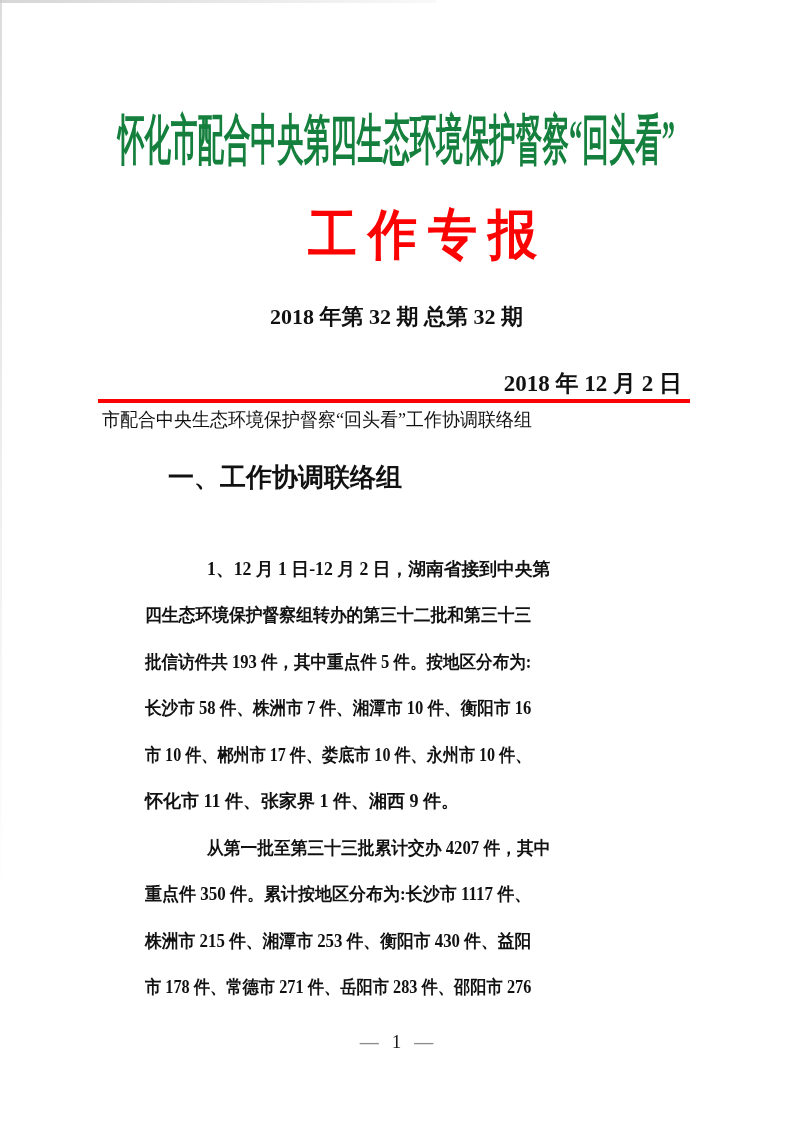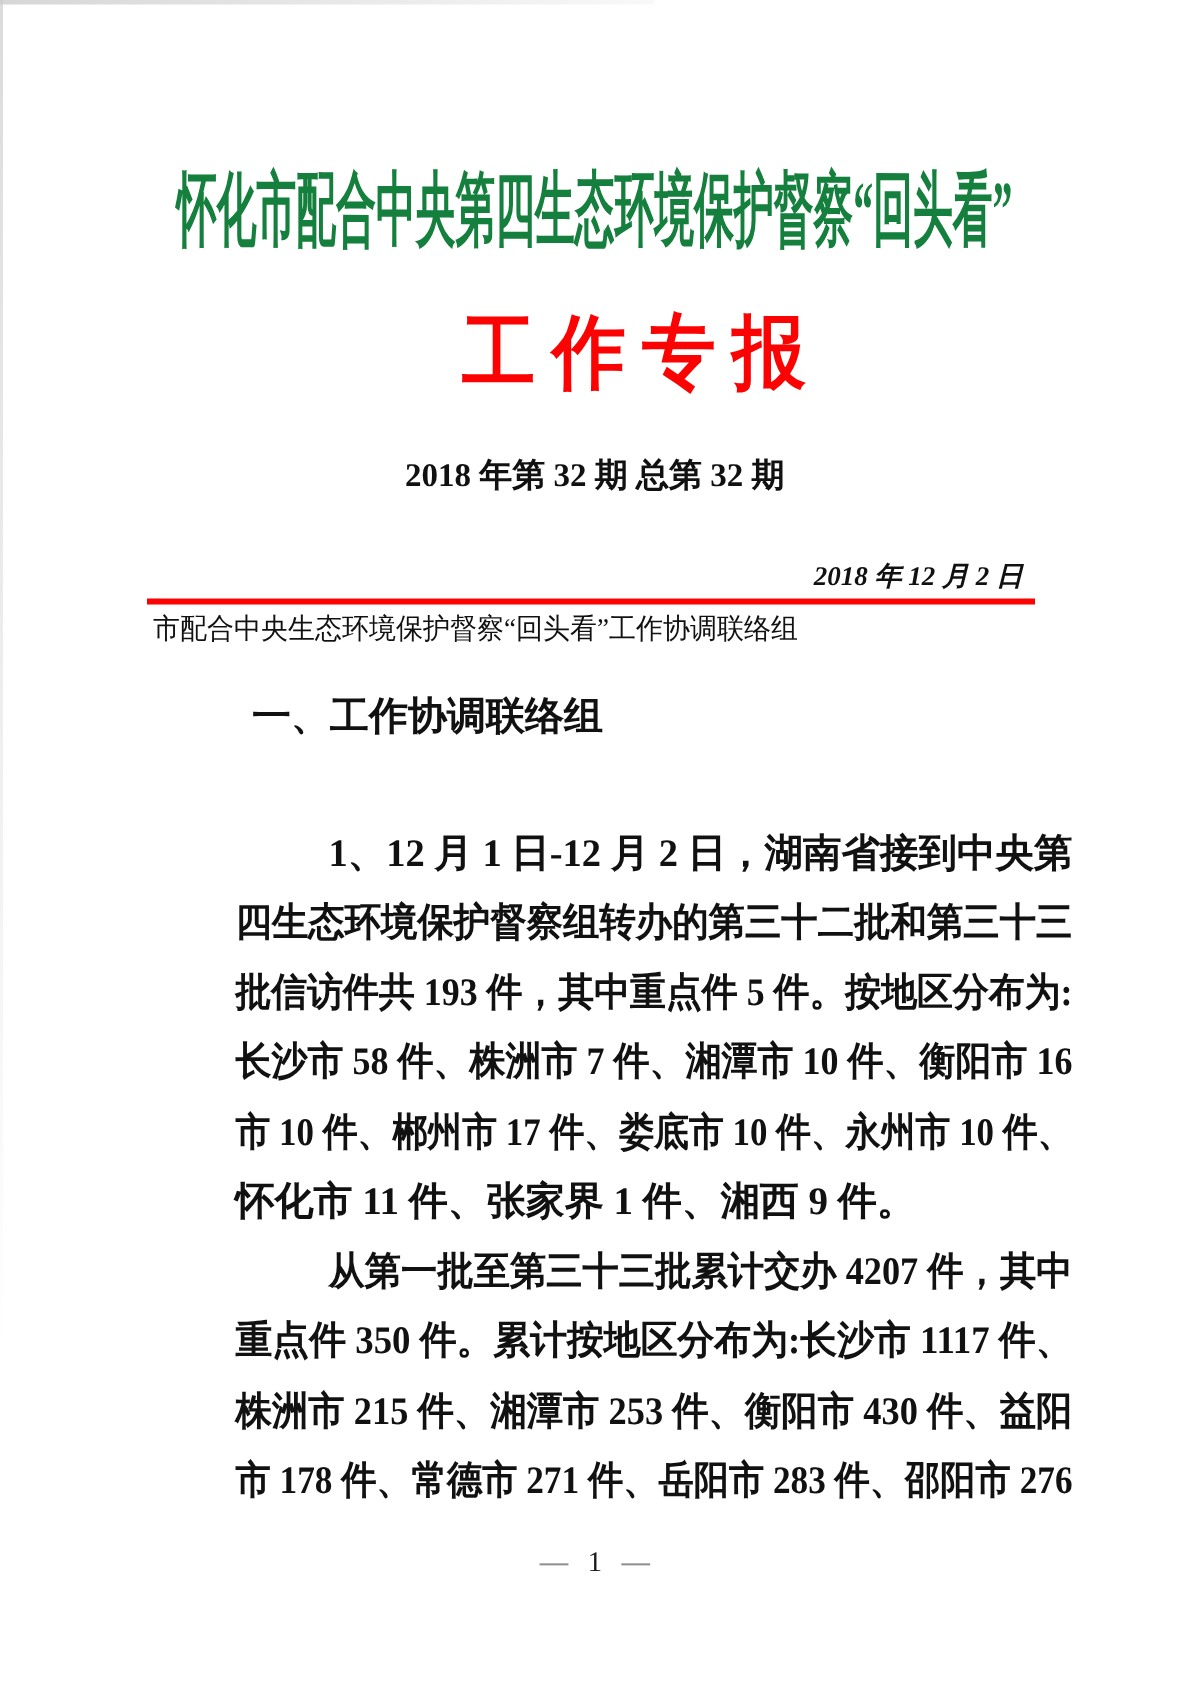--- a/index.html
+++ b/index.html
@@ -27,31 +27,31 @@
   .title-2{position:absolute;left:276px;top:203px;width:240px;height:64px;
     font-size:54px;font-weight:bold;line-height:64px;margin-left:32px;}
   .title-2 .fit{letter-spacing:12px;}
 
   .issue-line{position:absolute;left:0;top:302px;width:100%;
     text-align:center;font-size:22px;font-weight:bold;white-space:pre;}
 
   .org-name{position:absolute;left:102px;top:371px;width:432px;height:26px;
     font-size:19px;font-weight:normal;line-height:26px;margin-top:36px;}
   .issue-date{position:absolute;right:111px;top:371px;height:26px;
-    font-size:18px;font-weight:bold;line-height:26px;white-space:pre;font-style:italic;}
+    font-size:23px;font-weight:bold;line-height:26px;white-space:pre;}
 
   .red-rule{position:absolute;left:98px;top:399px;width:592px;height:4px;}
 
   
   .section-heading{position:absolute;left:168px;top:462px;
     font-family:"Liberation Sans","DejaVu Sans",sans-serif;
     font-size:26px;font-weight:bold;line-height:30px;white-space:pre;}
 
   .body-block{position:absolute;left:118px;top:499px;width:558px;}
-  .bline{height:46.5px;line-height:46.5px;font-size:26px;font-weight:bold;
+  .bline{height:46.5px;line-height:46.5px;font-size:18px;font-weight:bold;
     white-space:pre;}
   .bline .fit{line-height:46.5px;}
   .bline.indent .fit{margin-left:62px;}
 
   
   .footer{position:absolute;left:0;top:1030px;width:100%;height:24px;
     display:flex;align-items:center;justify-content:center;gap:13px;
     font-size:19px;line-height:24px;}
   .footer .dash{font-weight:bold;letter-spacing:0;}
   .footer .num{color:#1a1a1a;}

